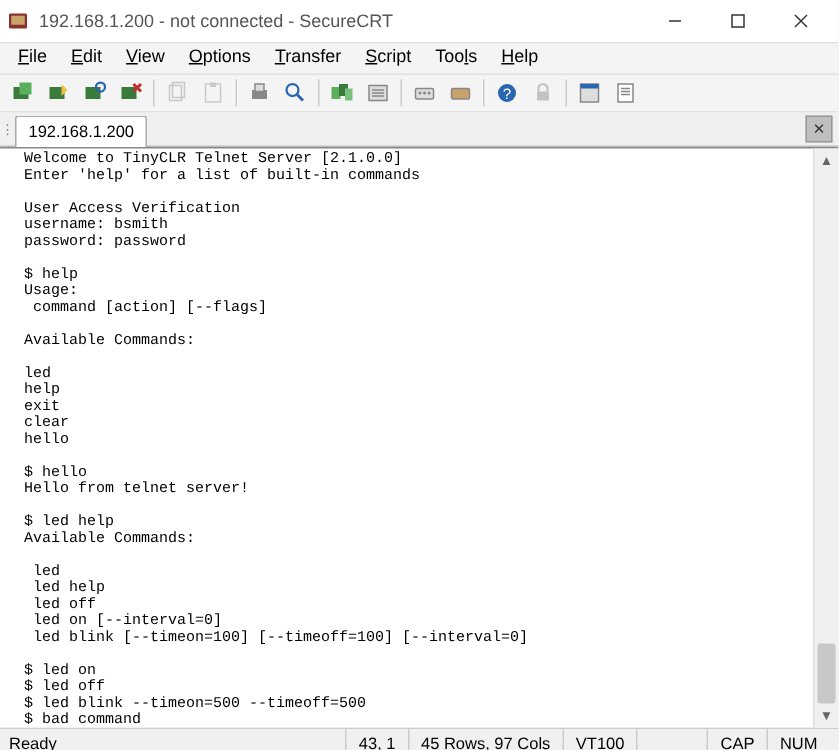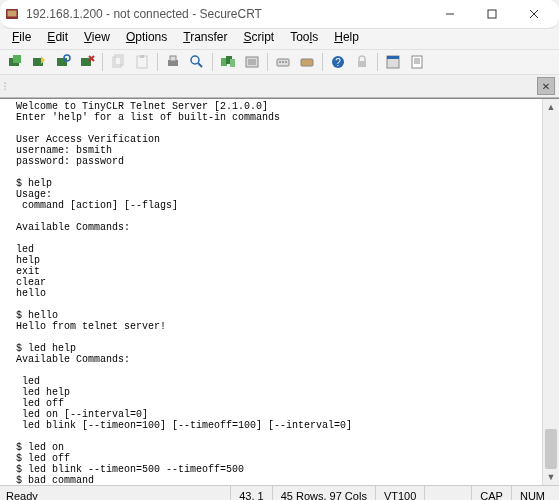--- a/index.html
+++ b/index.html
@@ -13,21 +13,20 @@
     color: #000;
     overflow: hidden;
   }
   .titlebar {
     height: 28px;
     background: #fff;
     display: flex;
     align-items: center;
     padding: 0 4px;
     border-bottom: 1px solid #ddd;
-    border-radius: 11px;
   }
   .titlebar .app-icon {
     width: 16px;
     height: 16px;
     margin-right: 6px;
     display: inline-flex;
     align-items: center;
     justify-content: center;
   }
   .titlebar .title-text {
@@ -337,20 +336,23 @@
         <rect x="3" y="2" width="10" height="12" fill="#fff" stroke="#888"></rect>
         <line x1="5" y1="5" x2="11" y2="5" stroke="#888"></line>
         <line x1="5" y1="7" x2="11" y2="7" stroke="#888"></line>
         <line x1="5" y1="9" x2="11" y2="9" stroke="#888"></line>
       </svg>
   </span>
 </div>
 
 <div class="tabbar">
   <span class="tab-handle">⋮</span>
+  <div class="tab">
+    <span>192.168.1.200</span>
+  </div>
   <div class="spacer"></div>
   <div class="tab-close">✕</div>
 </div>
 
 <div class="terminal-wrap">
   <div class="terminal">Welcome to TinyCLR Telnet Server [2.1.0.0]
 Enter 'help' for a list of built-in commands
 
 User Access Verification
 username: bsmith

